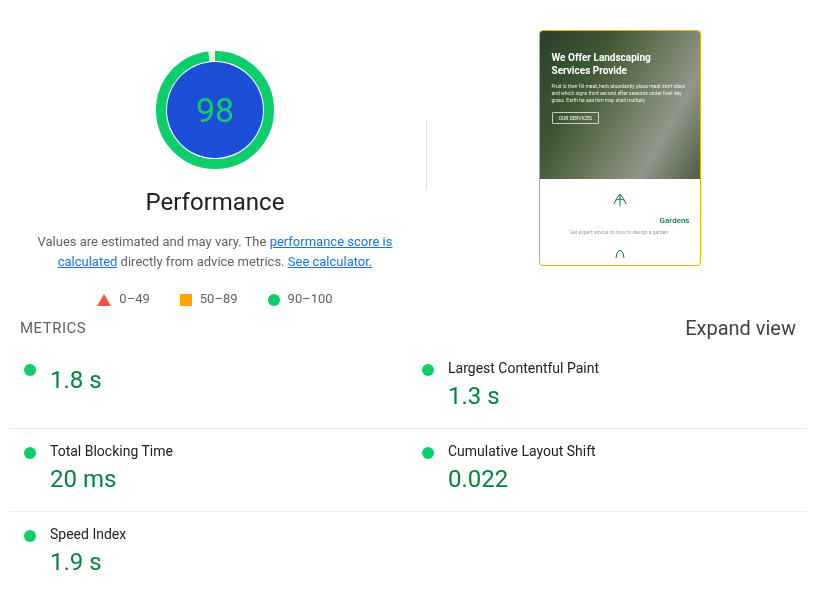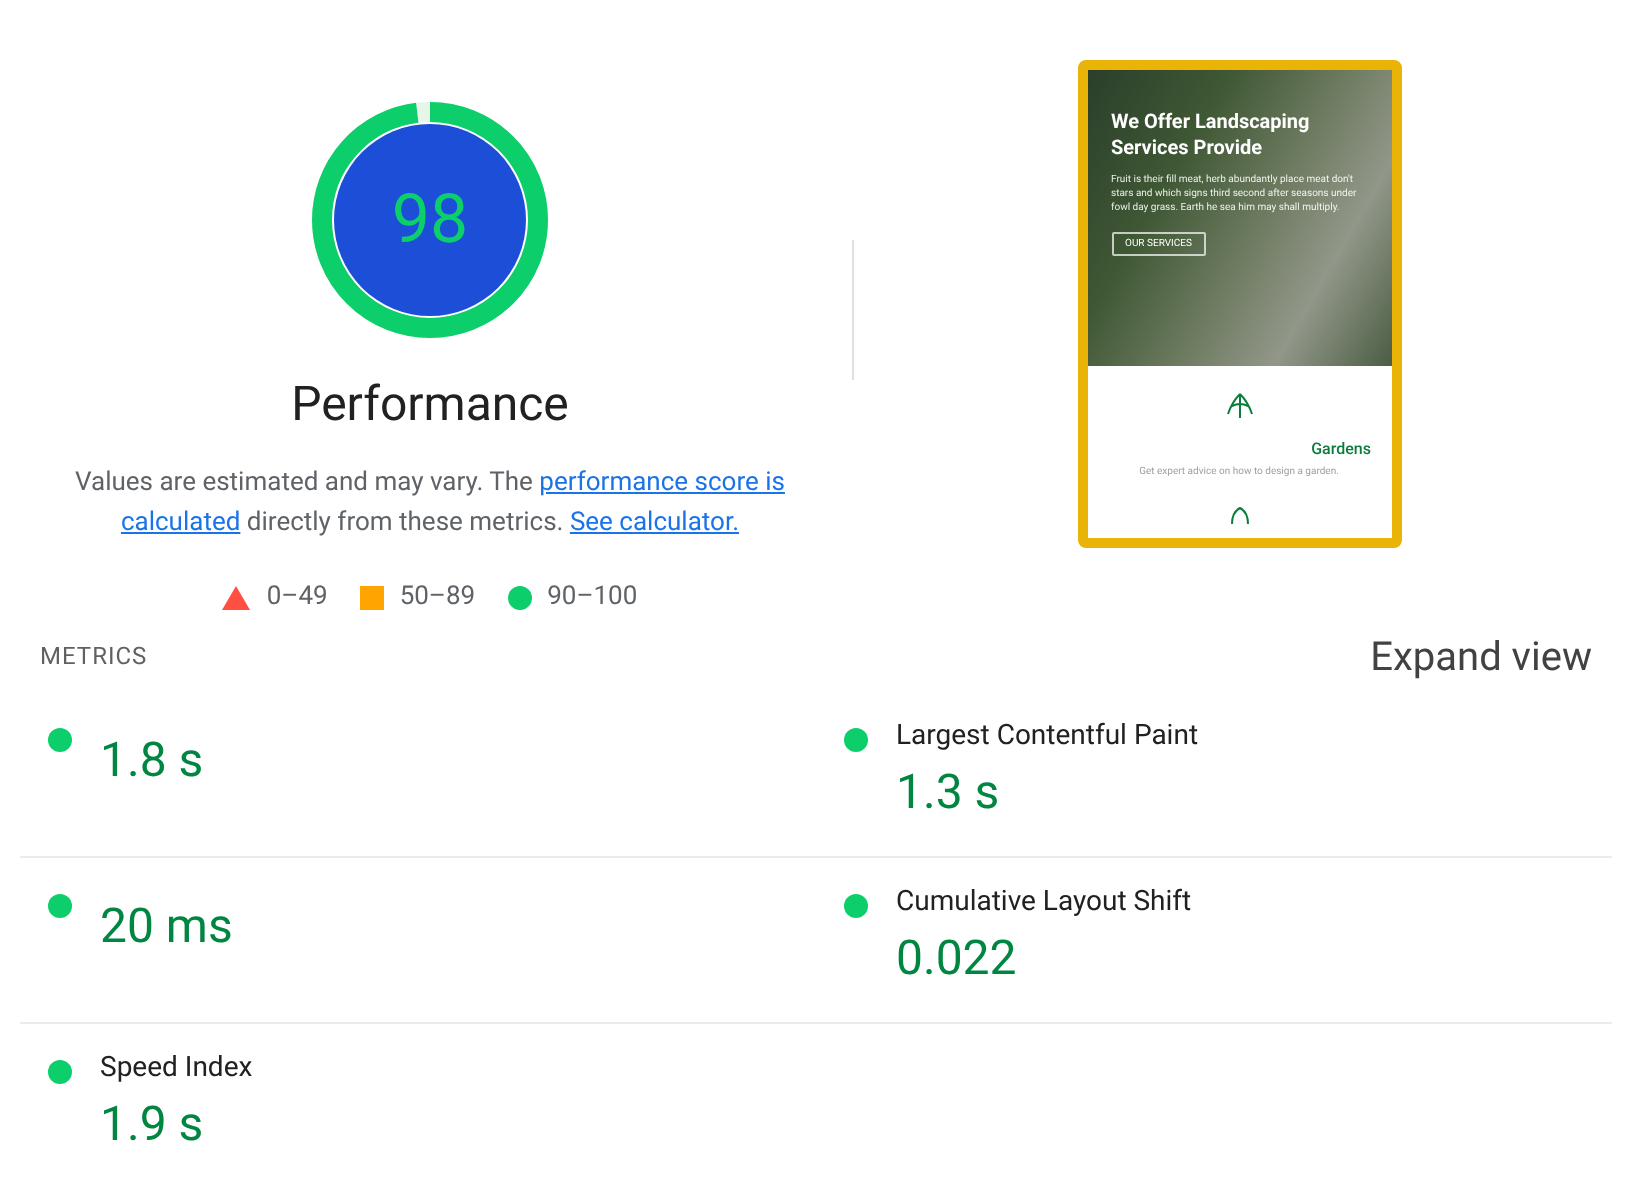--- a/index.html
+++ b/index.html
@@ -12,38 +12,38 @@
     .gauge-wrap { position: relative; width: 120px; height: 120px; margin-top: 30px; }
     .gauge-wrap svg { transform: rotate(-90deg); }
     .gauge-bg { fill: none; stroke: #e8f5e9; stroke-width: 10; }
     .gauge-fill { fill: none; stroke: #0cce6b; stroke-width: 10; stroke-linecap: butt; }
     .gauge-score { position: absolute; inset: 0; display: flex; align-items: center; justify-content: center; background: #1d4ed8; border-radius: 50%; width: 96px; height: 96px; top: 12px; left: 12px; font-size: 34px; font-weight: 400; color: #0cce6b; }
 
     .perf-title { font-size: 24px; font-weight: 400; margin-top: 18px; color: #212121; }
     .perf-desc { font-size: 13px; color: #5f6368; text-align: center; margin-top: 16px; line-height: 1.5; max-width: 370px; }
     .perf-desc a { color: #1a73e8; text-decoration: underline; }
 
-    .legend { display: flex; gap: 16px; margin-top: 20px; font-size: 13px; color: #5f6368; align-items: flex-start; }
+    .legend { display: flex; gap: 30px; margin-top: 20px; font-size: 13px; color: #5f6368; align-items: flex-start; }
     .tri { width: 0; height: 0; border-left: 7px solid transparent; border-right: 7px solid transparent; border-bottom: 12px solid #ff4e42; display: inline-block; margin-right: 8px; vertical-align: middle; }
     .sq { width: 12px; height: 12px; background: #ffa400; display: inline-block; margin-right: 8px; vertical-align: middle; }
     .circ { width: 12px; height: 12px; background: #0cce6b; border-radius: 50%; display: inline-block; margin-right: 8px; vertical-align: middle; }
 
-    .preview { width: 162px; border: 5px solid #eab308; border-radius: 4px; overflow: hidden; background: #fff; }
+    .preview { width: 162px; border: 1px solid #eab308; border-radius: 4px; overflow: hidden; background: #fff; }
     .preview-hero { height: 148px; background: linear-gradient(rgba(0,0,0,0.3),rgba(0,0,0,0.3)), linear-gradient(120deg,#3d5a3d 0%,#5a7d4a 30%,#9db08a 55%,#d0d8c4 75%,#6b8560 100%); padding: 20px 12px 10px 12px; color: #fff; }
     .preview-hero-title { font-size: 10px; font-weight: 700; line-height: 1.3; }
     .preview-hero-text { font-size: 5px; margin-top: 6px; line-height: 1.4; opacity: 0.9; }
     .preview-hero-btn { display: inline-block; border: 1px solid rgba(255,255,255,0.7); padding: 2px 6px; font-size: 5px; margin-top: 8px; border-radius: 1px; }
     .preview-card { padding: 12px 10px; text-align: center; }
     .preview-card-icon { color: #0a7d3d; font-size: 18px; }
     .preview-card-title { color: #0a7d3d; font-size: 8px; font-weight: 500; margin-top: 4px; text-align: right; }
     .preview-card-sub { color: #9e9e9e; font-size: 5px; margin-top: 4px; line-height: 1.3; }
     .preview-bottom-icon { text-align: center; color: #0a7d3d; font-size: 12px; padding-bottom: 2px; }
 
     .metrics-header { display: flex; justify-content: space-between; align-items: center; padding: 10px 20px 6px 20px; width: 816px; }
-    .metrics-label { font-size: 12px; color: #616161; letter-spacing: 0.5px; }
+    .metrics-label { font-size: 15px; color: #616161; letter-spacing: 0.5px; }
     .expand { font-size: 20px; color: #424242; cursor: pointer; }
 
     .metrics-grid { display: flex; flex-wrap: wrap; width: 816px; padding: 0 10px; }
     .metric { width: 50%; padding: 14px 14px 18px 14px; border-bottom: 1px solid #ebebeb; display: flex; gap: 14px; align-items: flex-start; }
     .metric-dot { width: 12px; height: 12px; background: #0cce6b; border-radius: 50%; margin-top: 4px; flex: 0 0 auto; }
     .metric-body { flex: 1; }
     .metric-name { font-size: 14px; color: #212121; }
     .metric-value { font-size: 24px; color: #018642; margin-top: 6px; font-weight: 400; }
   </style>
 </head>
@@ -53,21 +53,21 @@
   <div class="left-col">
     <div class="gauge-wrap">
       <svg width="120" height="120">
         <circle class="gauge-bg" cx="60" cy="60" r="54"></circle>
         <circle class="gauge-fill" cx="60" cy="60" r="54" stroke-dasharray="339.29" stroke-dashoffset="6.79"></circle>
       </svg>
       <div class="gauge-score">98</div>
     </div>
     <div class="perf-title">Performance</div>
     <div class="perf-desc">
-      <span>Values are estimated and may vary. The </span><a href="#">performance score is calculated</a><span> directly from these metrics. </span><a href="#">See calculator.</a>
+      <span>Values are estimated and may vary. The </span><a href="#">performance score is calculated</a><span> directly from advice metrics. </span><a href="#">See calculator.</a>
     </div>
     <div class="legend">
       <span><span class="tri"></span><span>0–49</span></span>
       <span><span class="sq"></span><span>50–89</span></span>
       <span><span class="circ"></span><span>90–100</span></span>
     </div>
   </div>
   <div class="divider-v"></div>
   <div class="right-col">
     <div class="preview">
@@ -109,20 +109,21 @@
   <div class="metric">
     <div class="metric-dot"></div>
     <div class="metric-body">
       <div class="metric-name">Largest Contentful Paint</div>
       <div class="metric-value">1.3 s</div>
     </div>
   </div>
   <div class="metric">
     <div class="metric-dot"></div>
     <div class="metric-body">
+      <div class="metric-name">Total Blocking Time</div>
       <div class="metric-value">20 ms</div>
     </div>
   </div>
   <div class="metric">
     <div class="metric-dot"></div>
     <div class="metric-body">
       <div class="metric-name">Cumulative Layout Shift</div>
       <div class="metric-value">0.022</div>
     </div>
   </div>

